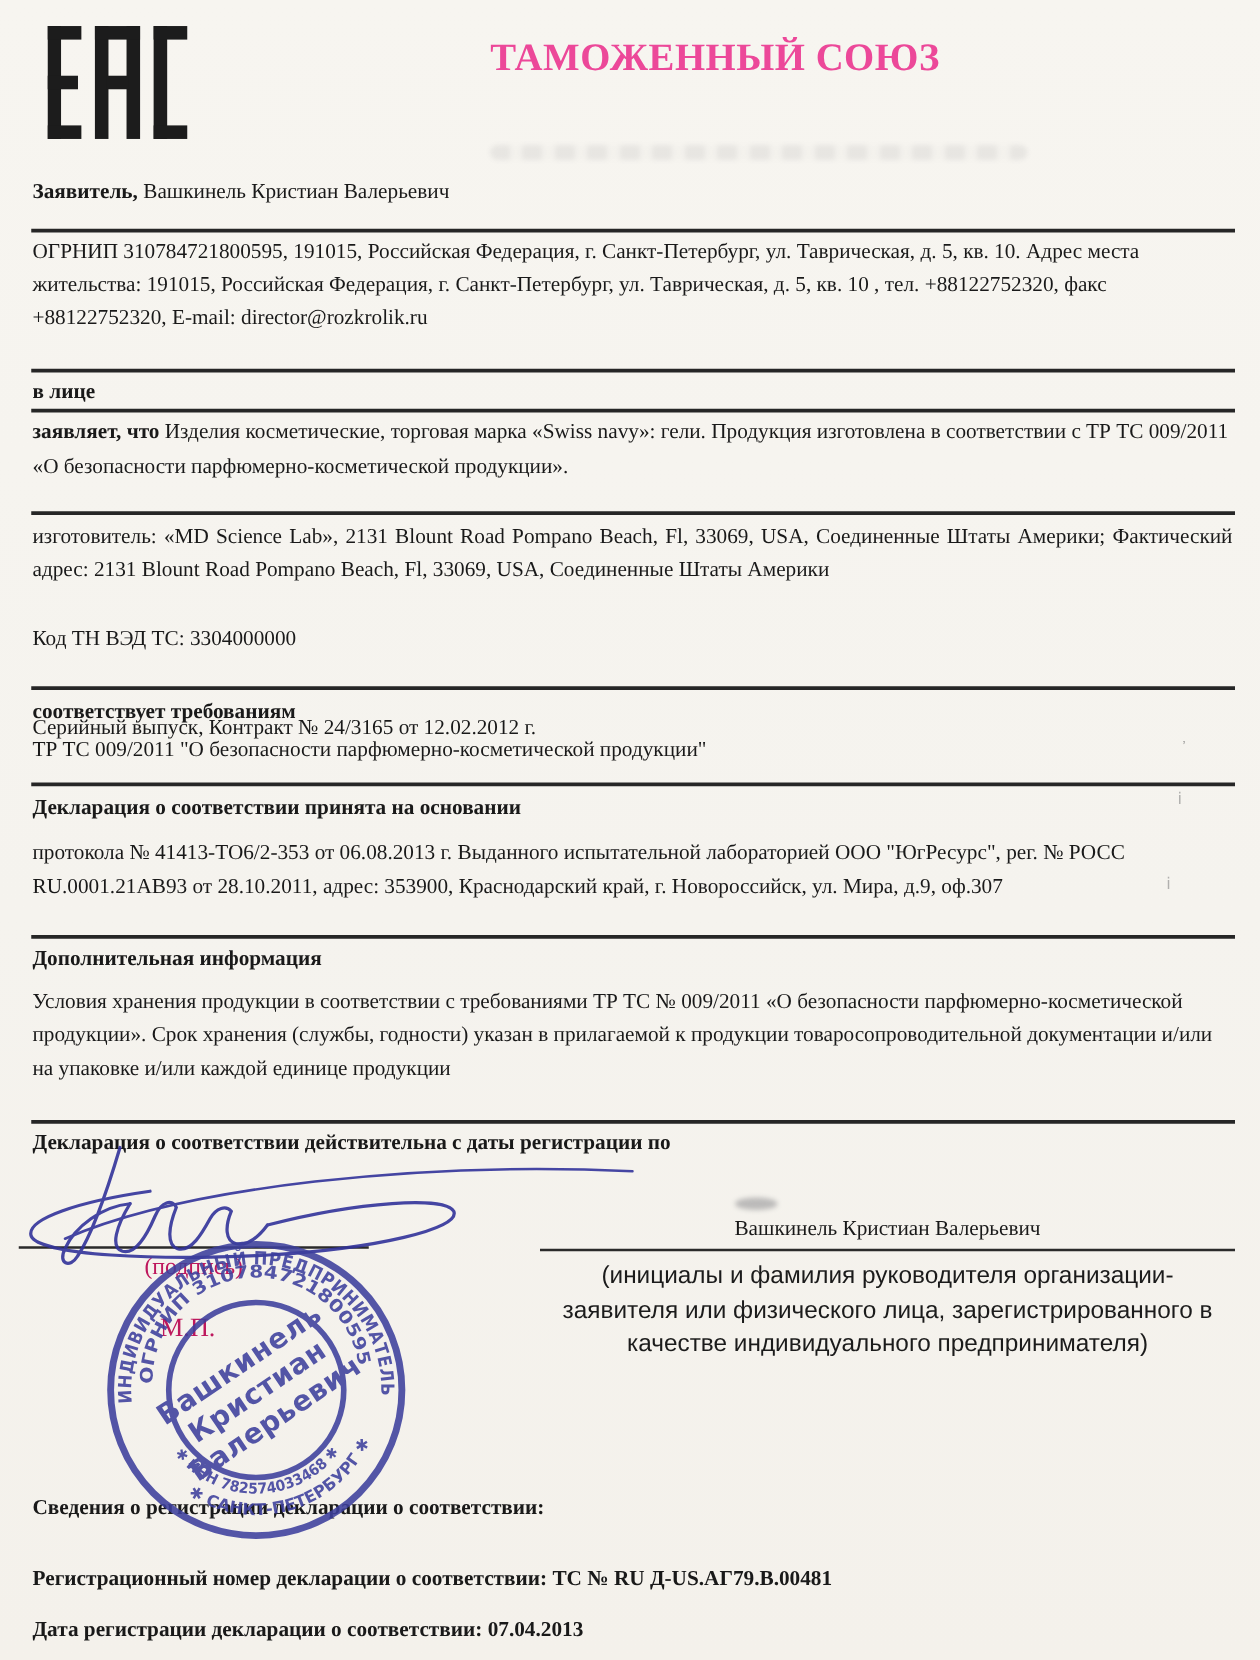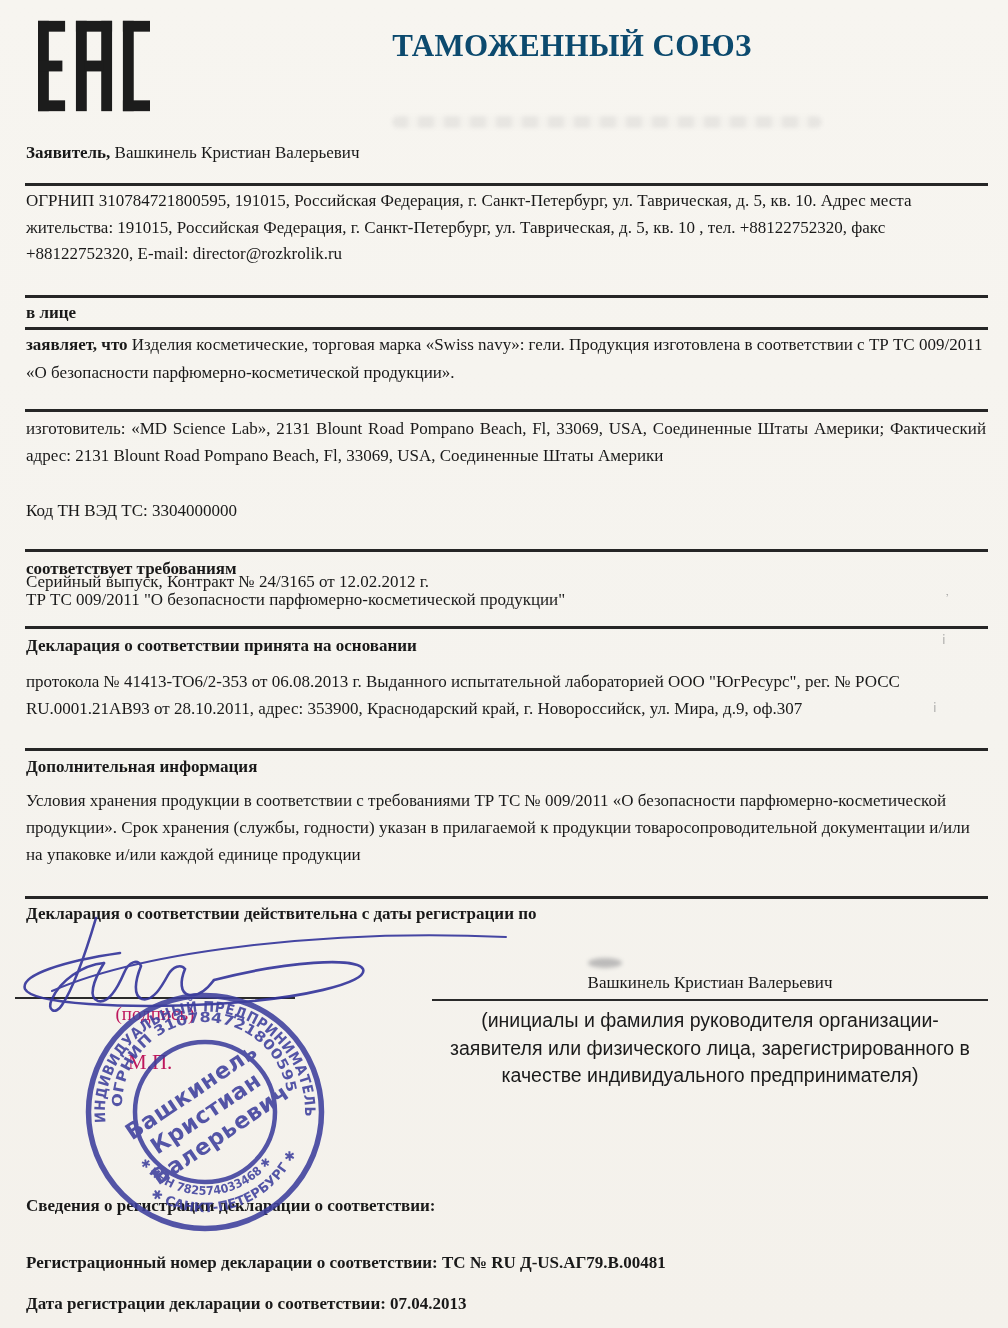--- a/index.html
+++ b/index.html
@@ -8,21 +8,21 @@
     background:linear-gradient(180deg,#f7f5f0 0%,#f5f3ee 55%,#f4f1eb 100%);
     font-family:"Liberation Serif",serif;color:#191919;
   }
   .abs{position:absolute;}
   .hr{position:absolute;left:25px;width:963px;height:2.6px;background:#262626;}
   .t{font-size:17px;line-height:27px;}
   .b{font-weight:bold;}
   .just{text-align:justify;}
   .block{position:absolute;left:26px;width:960px;}
   .title-wrap{position:absolute;left:142px;width:860px;text-align:center;
-    font-weight:bold;font-size:31px;line-height:40px;letter-spacing:.4px;color:#0c4a6e;top:26px;}
+    font-weight:bold;font-size:31px;line-height:40px;letter-spacing:.4px;color:#ec4899;top:26px;}
   .sig-caption{font-family:Liberation Serif, serif;font-size:19px;color:#be185d;}
   .head-caption{font-family:"Liberation Sans",sans-serif;font-size:19.5px;line-height:27.5px;color:#1b1b1b;text-align:center;}
   .sigline{position:absolute;height:2px;background:#2a2a2a;}
   .speck{position:absolute;color:#8d8d8d;font-size:13px;opacity:.65;font-family:"DejaVu Sans",sans-serif;}
   .bleed{
     position:absolute;left:392px;top:116px;width:430px;height:12px;border-radius:6px;
     background:repeating-linear-gradient(90deg,rgba(110,110,115,.5) 0 16px,rgba(150,150,155,.15) 16px 26px);
     filter:blur(2px);opacity:.22;
   }
   .smudge{position:absolute;left:588px;top:958px;width:34px;height:10px;border-radius:50%;

